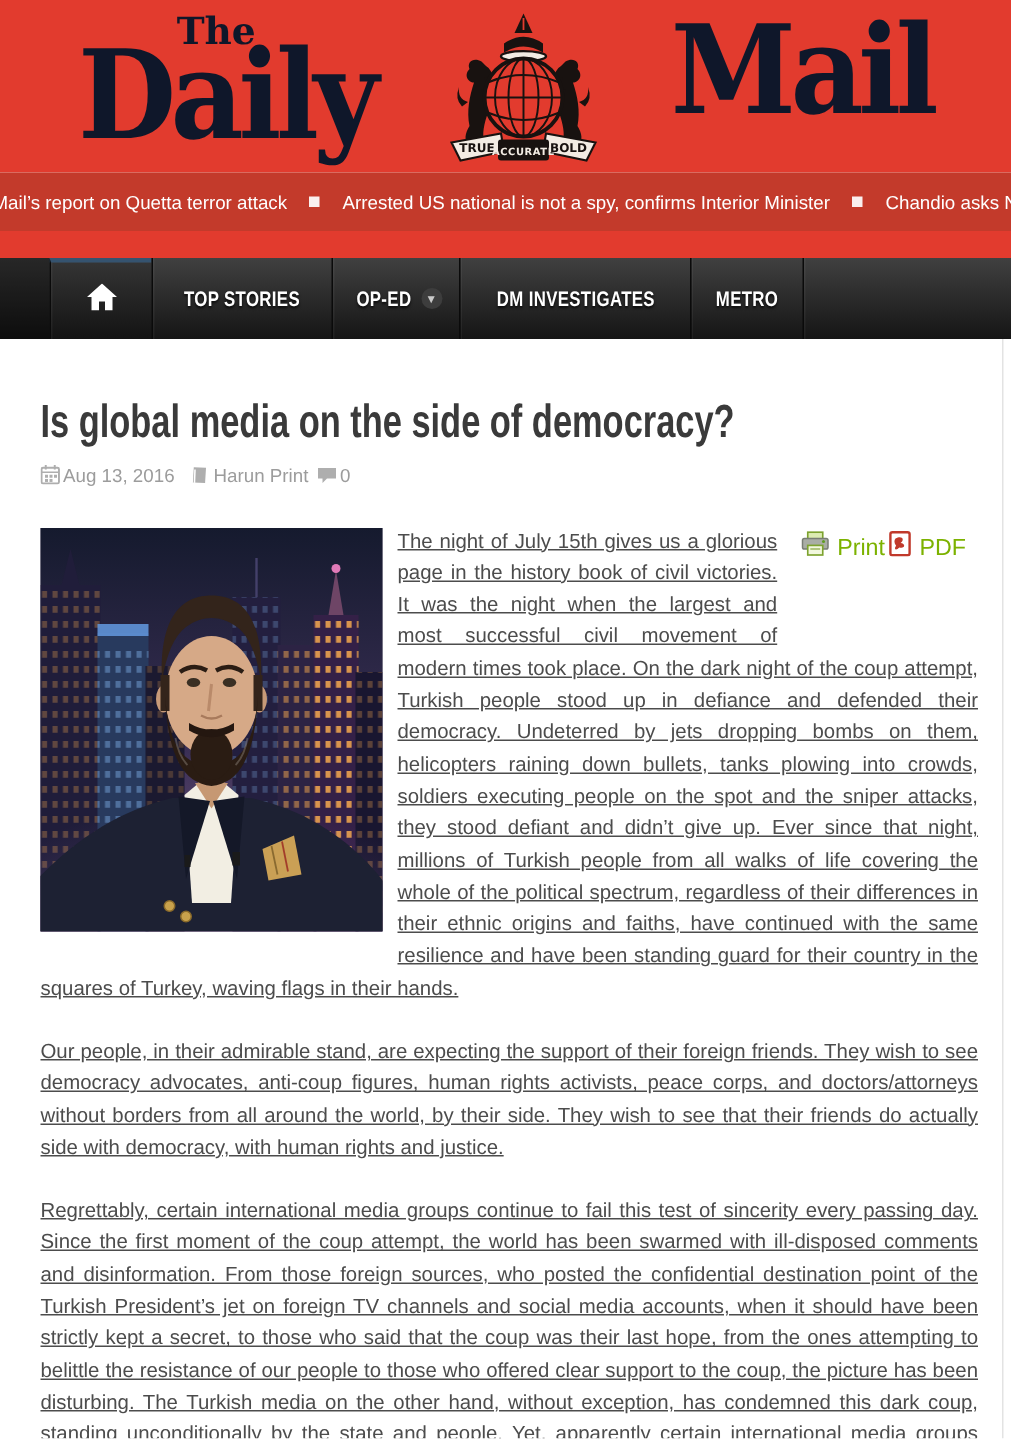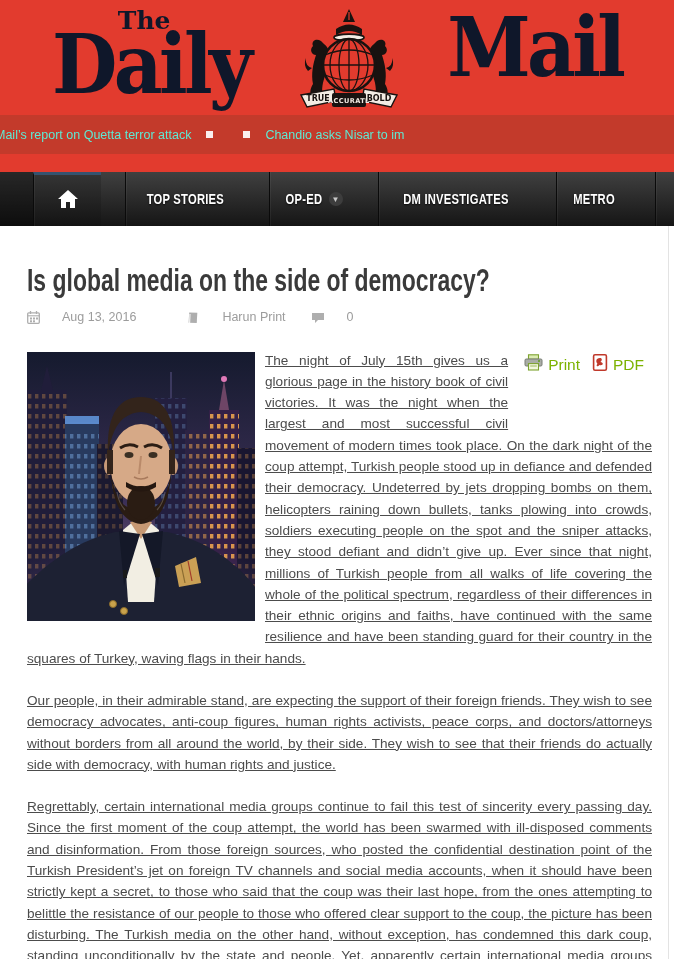--- a/index.html
+++ b/index.html
@@ -12,54 +12,54 @@
   .logo { display:flex; align-items:flex-start; margin-top:4px; color:#0f172a; cursor:pointer;gap:31px; }
   .logo-left { display:flex; flex-direction:column; align-items:flex-start; }
   .logo-the { font:700 25px "DejaVu Serif", serif; margin:2px 0 -12px 66px; }
   .logo-daily { font:700 82px/1 "DejaVu Serif", serif; letter-spacing:-4px; transform:scaleX(.92); transform-origin:left top; }
   .crest { width:100px; height:106px; margin:4px 2px 0 2px; flex:0 0 auto; }
   .logo-right { display:flex; flex-direction:column; align-items:flex-end; }
   .logo-intl { font:700 20px "DejaVu Serif", serif; margin:2px 2px -8px 0; }
   .logo-mail { font:700 82px/1 "DejaVu Serif", serif; letter-spacing:-4px; transform:scaleX(.92); transform-origin:right top; margin-top:2px; }
 
   
-  .ticker { height:39px; background:#c33a2b; display:flex; align-items:center; overflow:hidden; white-space:nowrap; color:#5eead4; font-size:12.5px; }
+  .ticker { height:39px; background:#c33a2b; display:flex; align-items:center; overflow:hidden; white-space:nowrap; color:#ffffff; font-size:12.5px; }
   .ticker-item { flex:0 0 auto; cursor:pointer; }
   .ticker-item:first-child { margin-left:-5px; }
   .ticker-sep { flex:0 0 auto; width:7px; height:7px; background:#fff; opacity:.92; margin:0 15px; }
   .red-strip { height:18px; background:#e23b2e; }
 
   
   .navbar { height:54px; background:linear-gradient(#404040,#151515); display:flex; align-items:stretch; overflow:hidden; white-space:nowrap; }
   .nav-lead { width:33px; background:rgba(0,0,0,.38); flex:0 0 auto; }
   .nav-home { width:68px; flex:0 0 auto; display:flex; align-items:center; justify-content:center;
               border-top:3px solid #35536f; background:linear-gradient(#343434,#131313);
               border-left:1px solid #0a0a0a; box-shadow:inset 1px 0 0 rgba(255,255,255,.05); cursor:pointer; }
   .nav-item { display:flex; align-items:center; padding:0 11px; flex:0 0 auto;
               border-left:1px solid #0a0a0a; box-shadow:inset 1px 0 0 rgba(255,255,255,.05);
-              color:#fff; font-weight:700; font-size:14px; cursor:pointer;margin-left:24px; }
+              color:#fff; font-weight:700; font-size:14px; cursor:pointer; }
   .nav-item .lbl { display:inline-block; transform:scaleX(.8); transform-origin:center; letter-spacing:.3px;
                    text-shadow:0 1px 2px rgba(0,0,0,.8); }
   .caret-badge { width:14px; height:14px; border-radius:50%; background:#3d3d3d; margin-left:2px;
                  display:inline-flex; align-items:center; justify-content:center; font-size:8px; color:#c9c9c9; }
 
   
   .main { margin-right:5px; border-right:1px solid #e3e3e3; min-height:733px; background:#fff;
           padding:39px 16px 0 27px; }
   h1.title { margin:0; font-size:31px; line-height:1.05; color:#3a3a3a; font-weight:700; white-space:nowrap;
              transform:scaleX(.74); transform-origin:left center; }
-  .meta { margin-top:12px; display:flex; align-items:flex-end; gap:22px; color:#9c9c9c; font-size:12.5px; }
+  .meta { margin-top:12px; display:flex; align-items:center; gap:2px; color:#9c9c9c; font-size:12.5px; }
   .meta .mico { display:inline-flex; align-items:center; }
   .meta .author { color:#9c9c9c; text-decoration:none; cursor:pointer; }
   .meta .gap { width:6px; }
 
   .article { margin-top:26px; font-size:13.6px; line-height:21.3px; color:#4c4c4c; text-align:justify; }
   .portrait { float:left; width:228px; height:269px; margin:2px 10px 25px 0; background:#221f3a; }
   .portrait svg { display:block; width:228px; height:269px; }
-  .printpdf { float:right; margin:4px 8px 42px 16px; display:flex; align-items:center; gap:12px;
+  .printpdf { float:right; margin:4px 8px 42px 16px; display:flex; align-items:center; gap:2px;
               font-size:15.5px; }
   .plink { color:#7cb200; display:inline-flex; align-items:center; gap:5px; cursor:pointer; text-decoration:none; }
   .article p { margin:0 0 21px 0;text-decoration:underline; }
 </style>
 </head>
 <body>
 
 <div class="page">
 
   <header class="masthead">
@@ -113,20 +113,21 @@
       </div>
       <div class="logo-right">
         <span class="logo-mail">Mail</span>
       </div>
     </div>
   </header>
 
   <div class="ticker">
     <span class="ticker-item">Mail’s report on Quetta terror attack</span>
     <span class="ticker-sep"></span>
+    <span class="ticker-item">Arrested US national is not a spy, confirms Interior Minister</span>
     <span class="ticker-sep"></span>
     <span class="ticker-item">Chandio asks Nisar to im</span>
   </div>
   <div class="red-strip"></div>
 
   <nav class="navbar">
     <div class="nav-lead"></div>
     <div class="nav-home" title="Home">
       <span>
         <svg width="20" height="18" viewBox="0 0 20 18">

